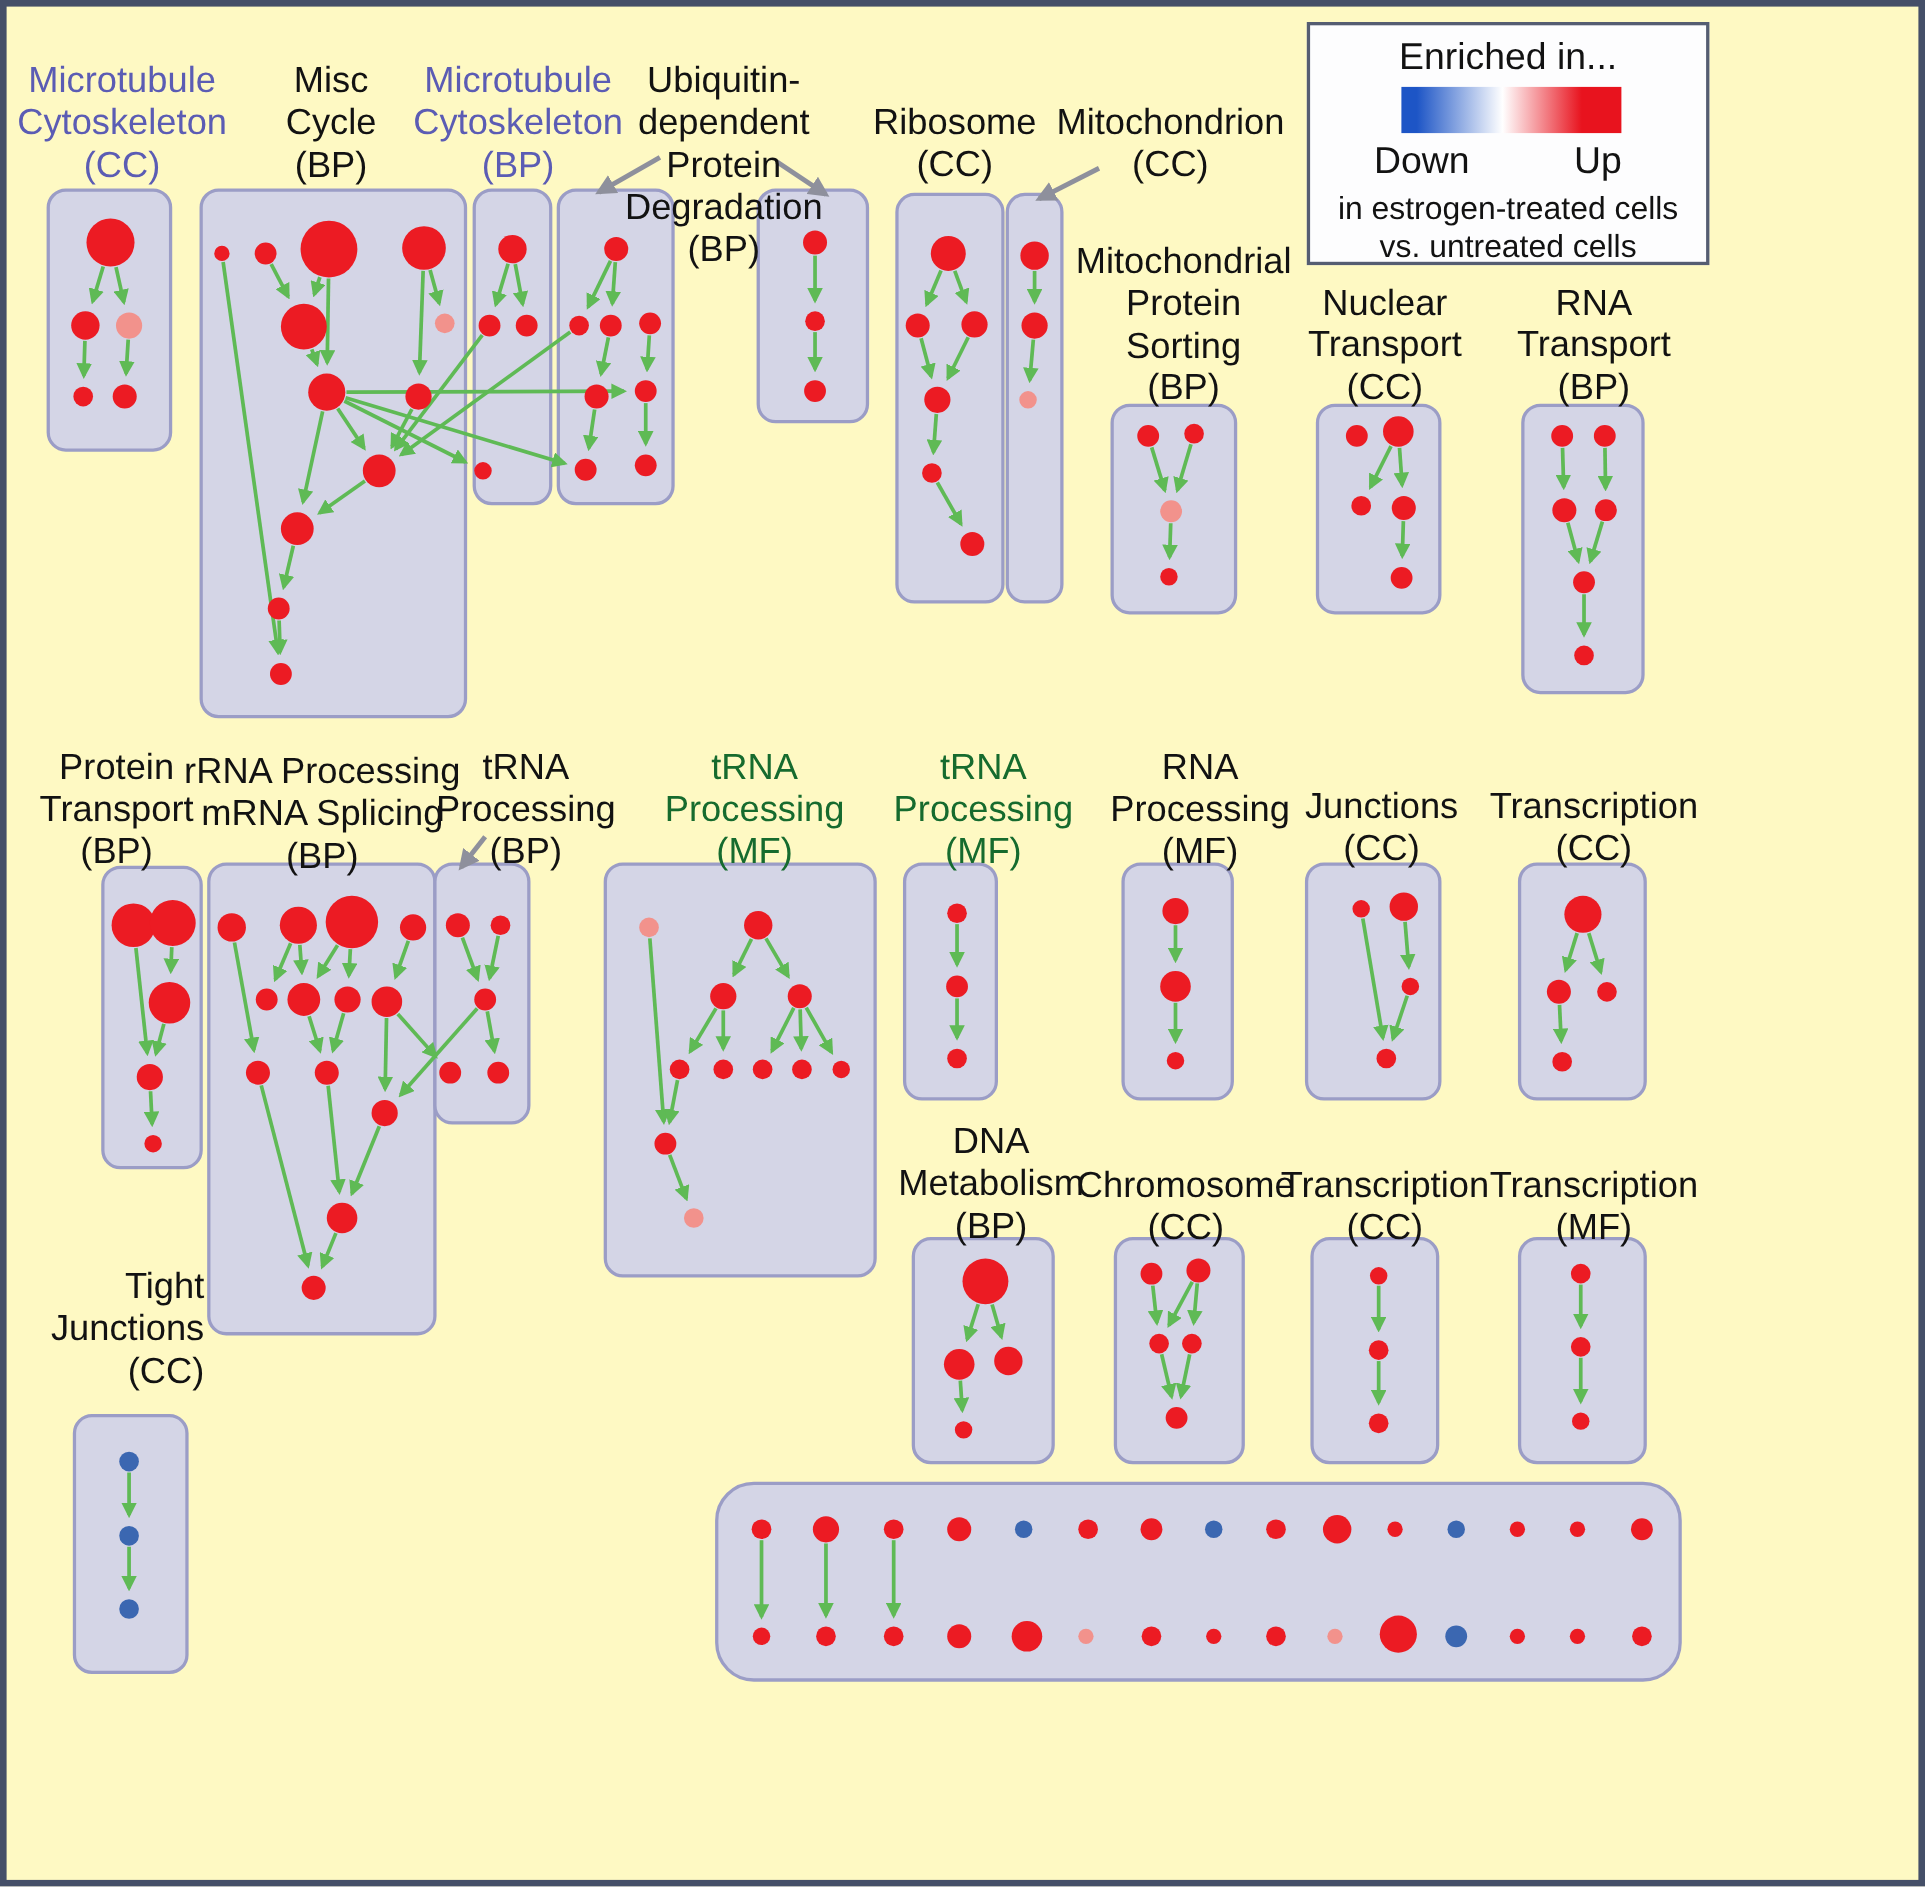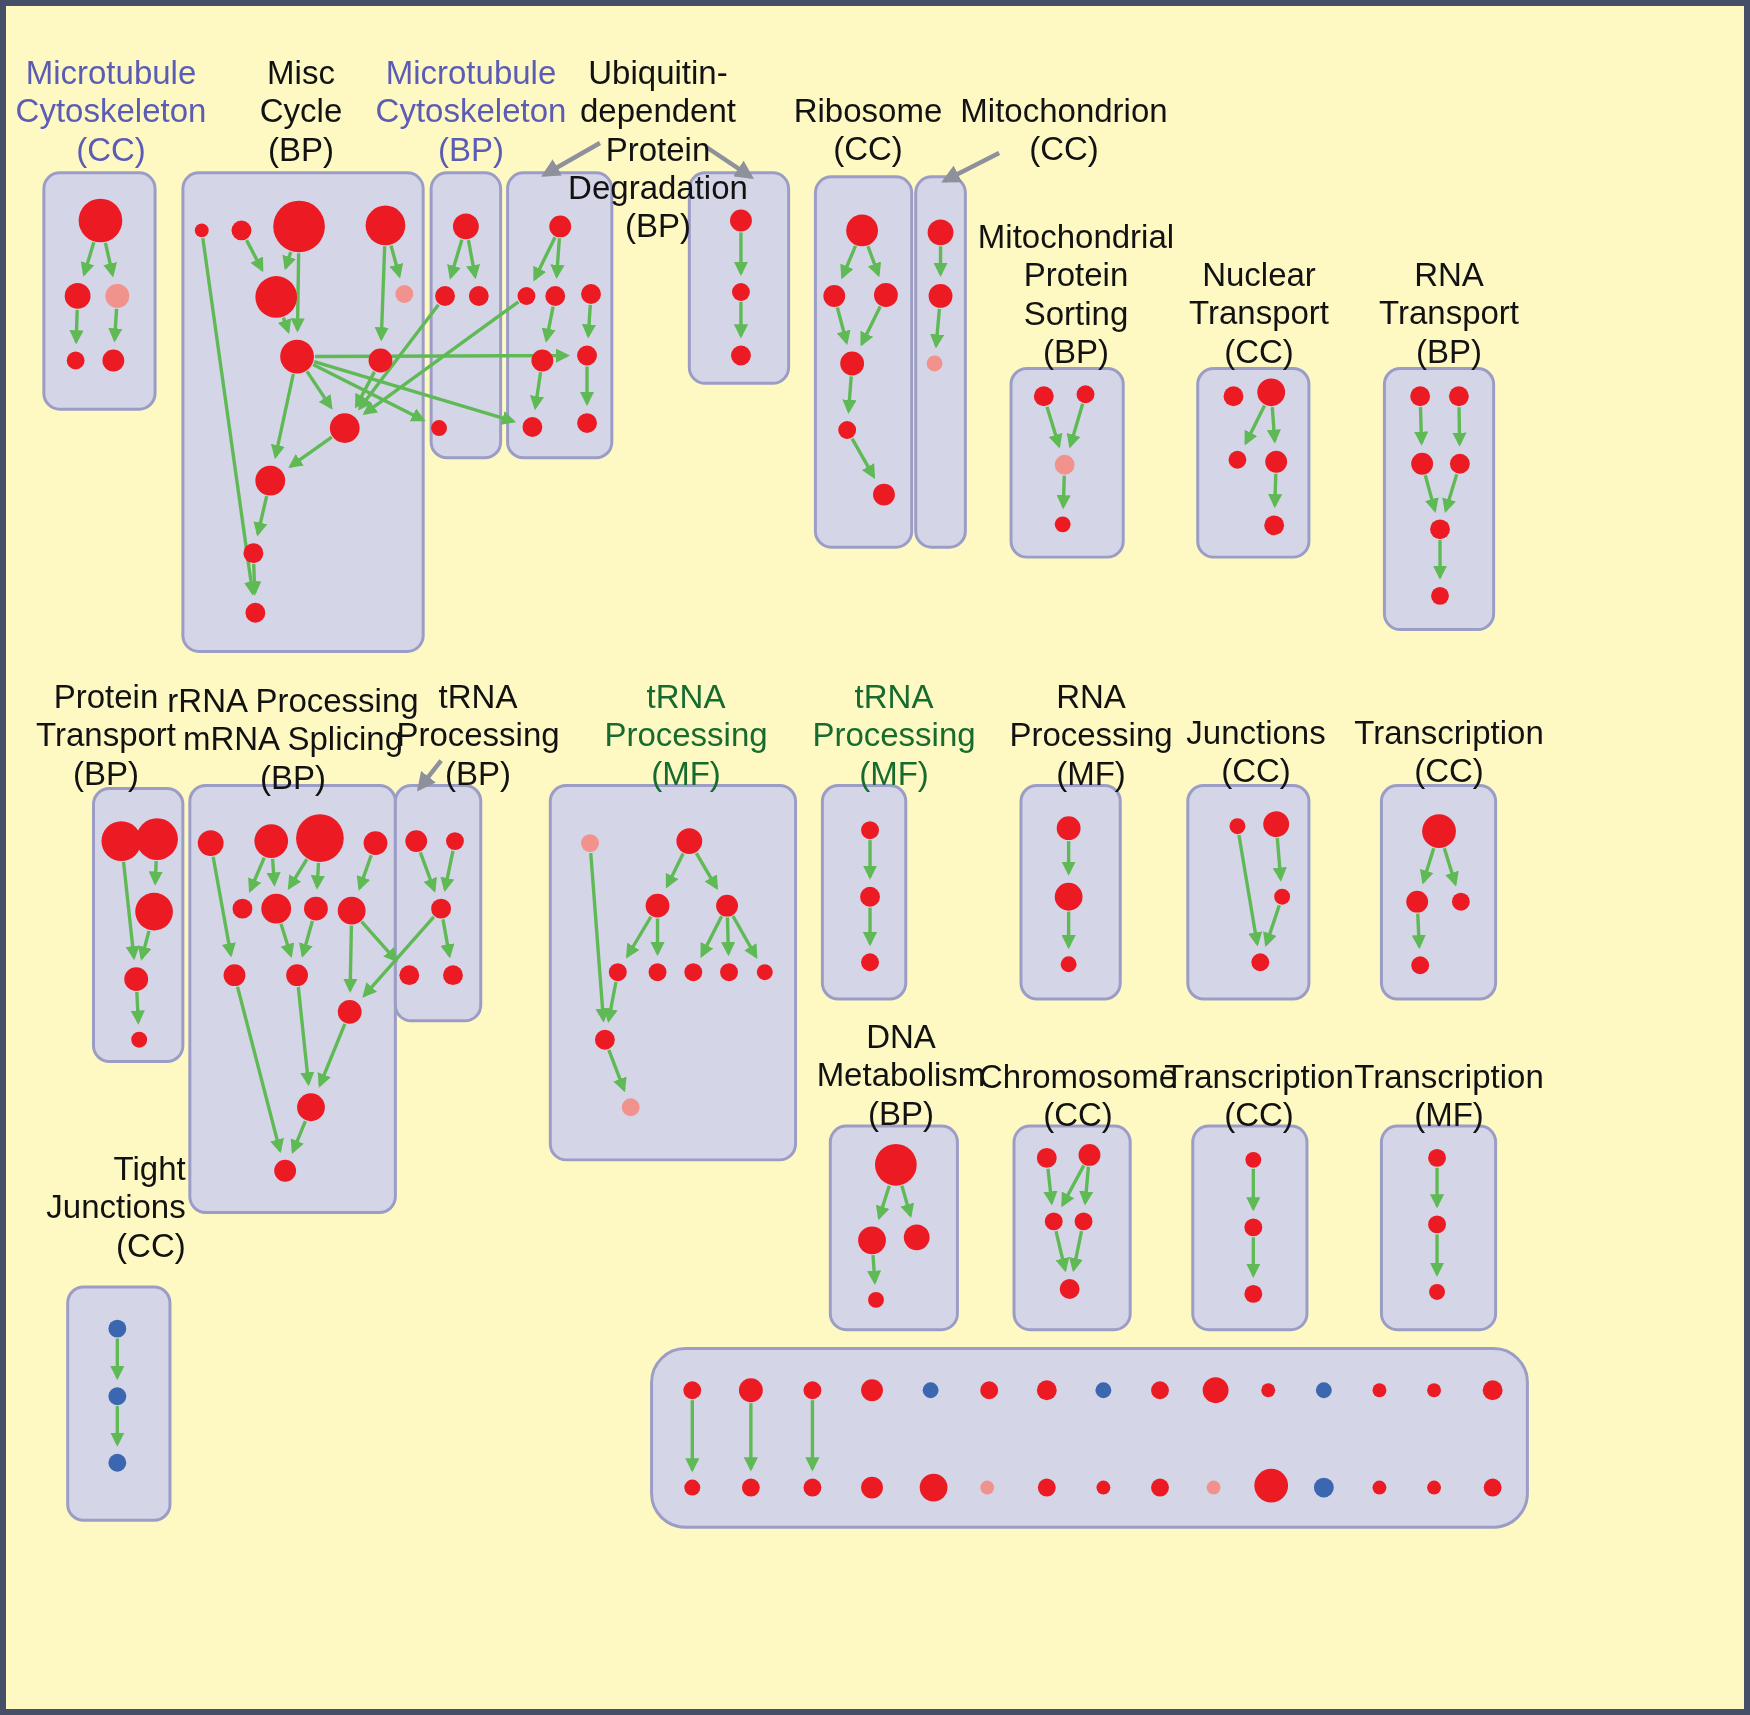--- a/index.html
+++ b/index.html
@@ -441,15 +441,23 @@
 (CC)</div>
       <div class="cluster-label" style="left: 1253px; top: 1052px; color: rgb(18, 18, 18);">Transcription
 (CC)</div>
       <div class="cluster-label" style="left: 1443px; top: 1052px; color: rgb(18, 18, 18);">Transcription
 (MF)</div>
       <div class="cluster-label" style="left: 110px; top: 1144px; color: rgb(18, 18, 18); text-align: right;">Tight
 Junctions
 (CC)</div>
     </div>
 
+  <div class="legend">
+    <div class="legend-title">Enriched in...</div>
+    <div class="legend-bar" style="background: linear-gradient(90deg, rgb(29, 85, 198) 0%, rgb(29, 85, 198) 7%, rgb(255, 255, 255) 46%, rgb(232, 19, 30) 82%, rgb(232, 19, 30) 100%);"></div>
+    <div class="legend-down">Down</div>
+    <div class="legend-up">Up</div>
+    <div class="legend-caption">in estrogen-treated cells
+vs. untreated cells</div>
+  </div>
 
 
 </div>
 
 </body></html>

